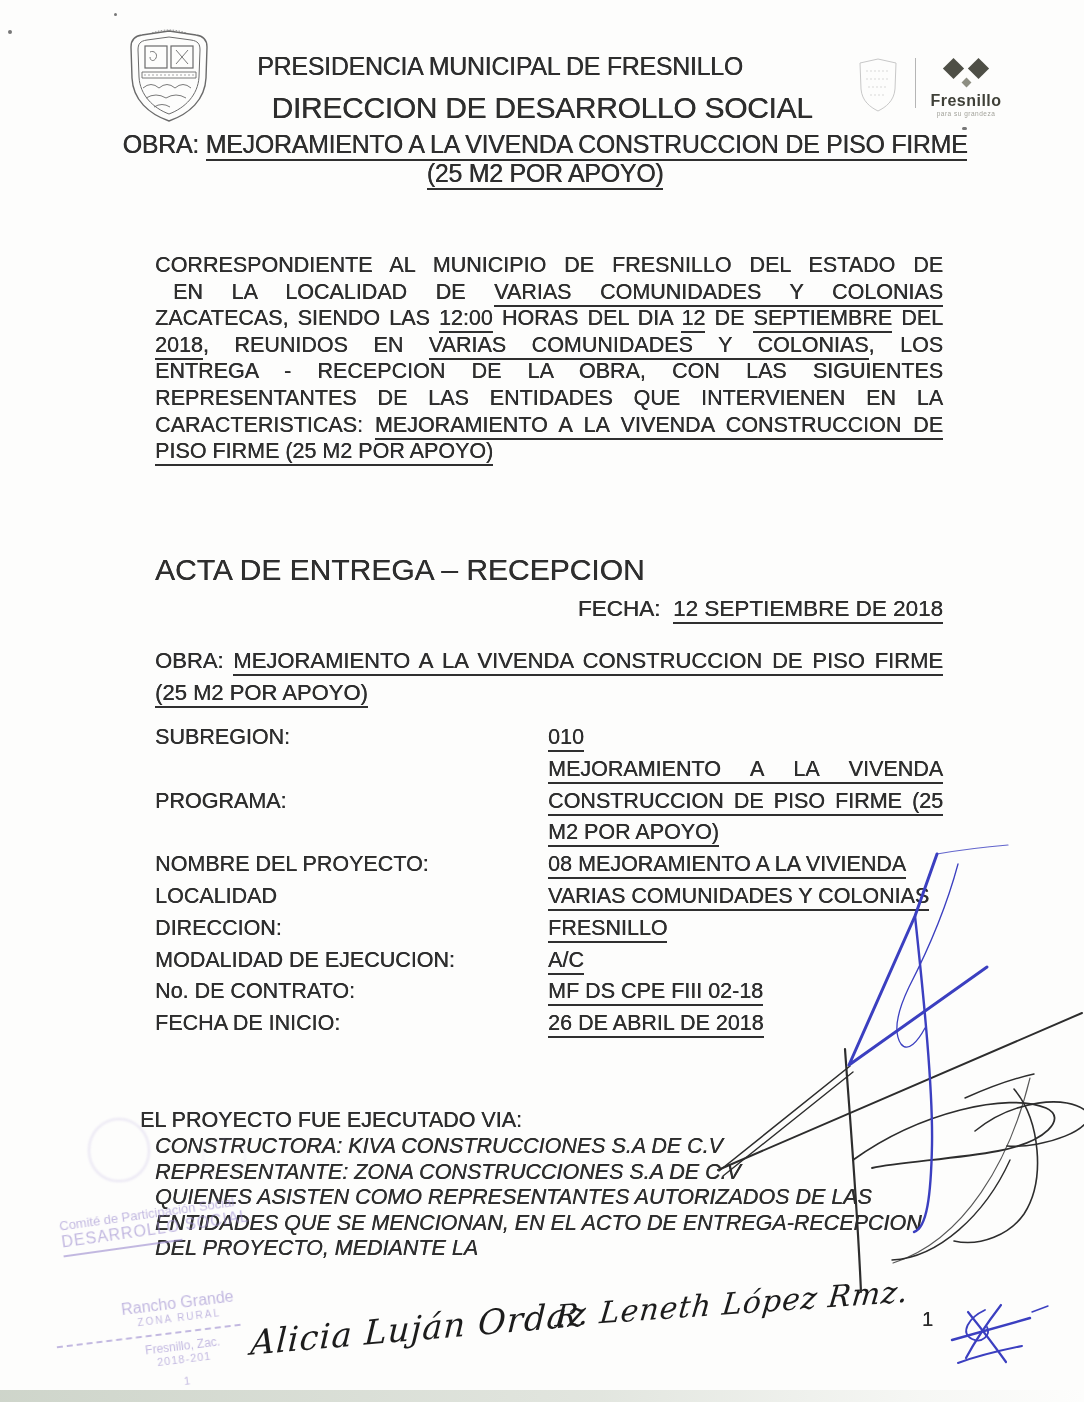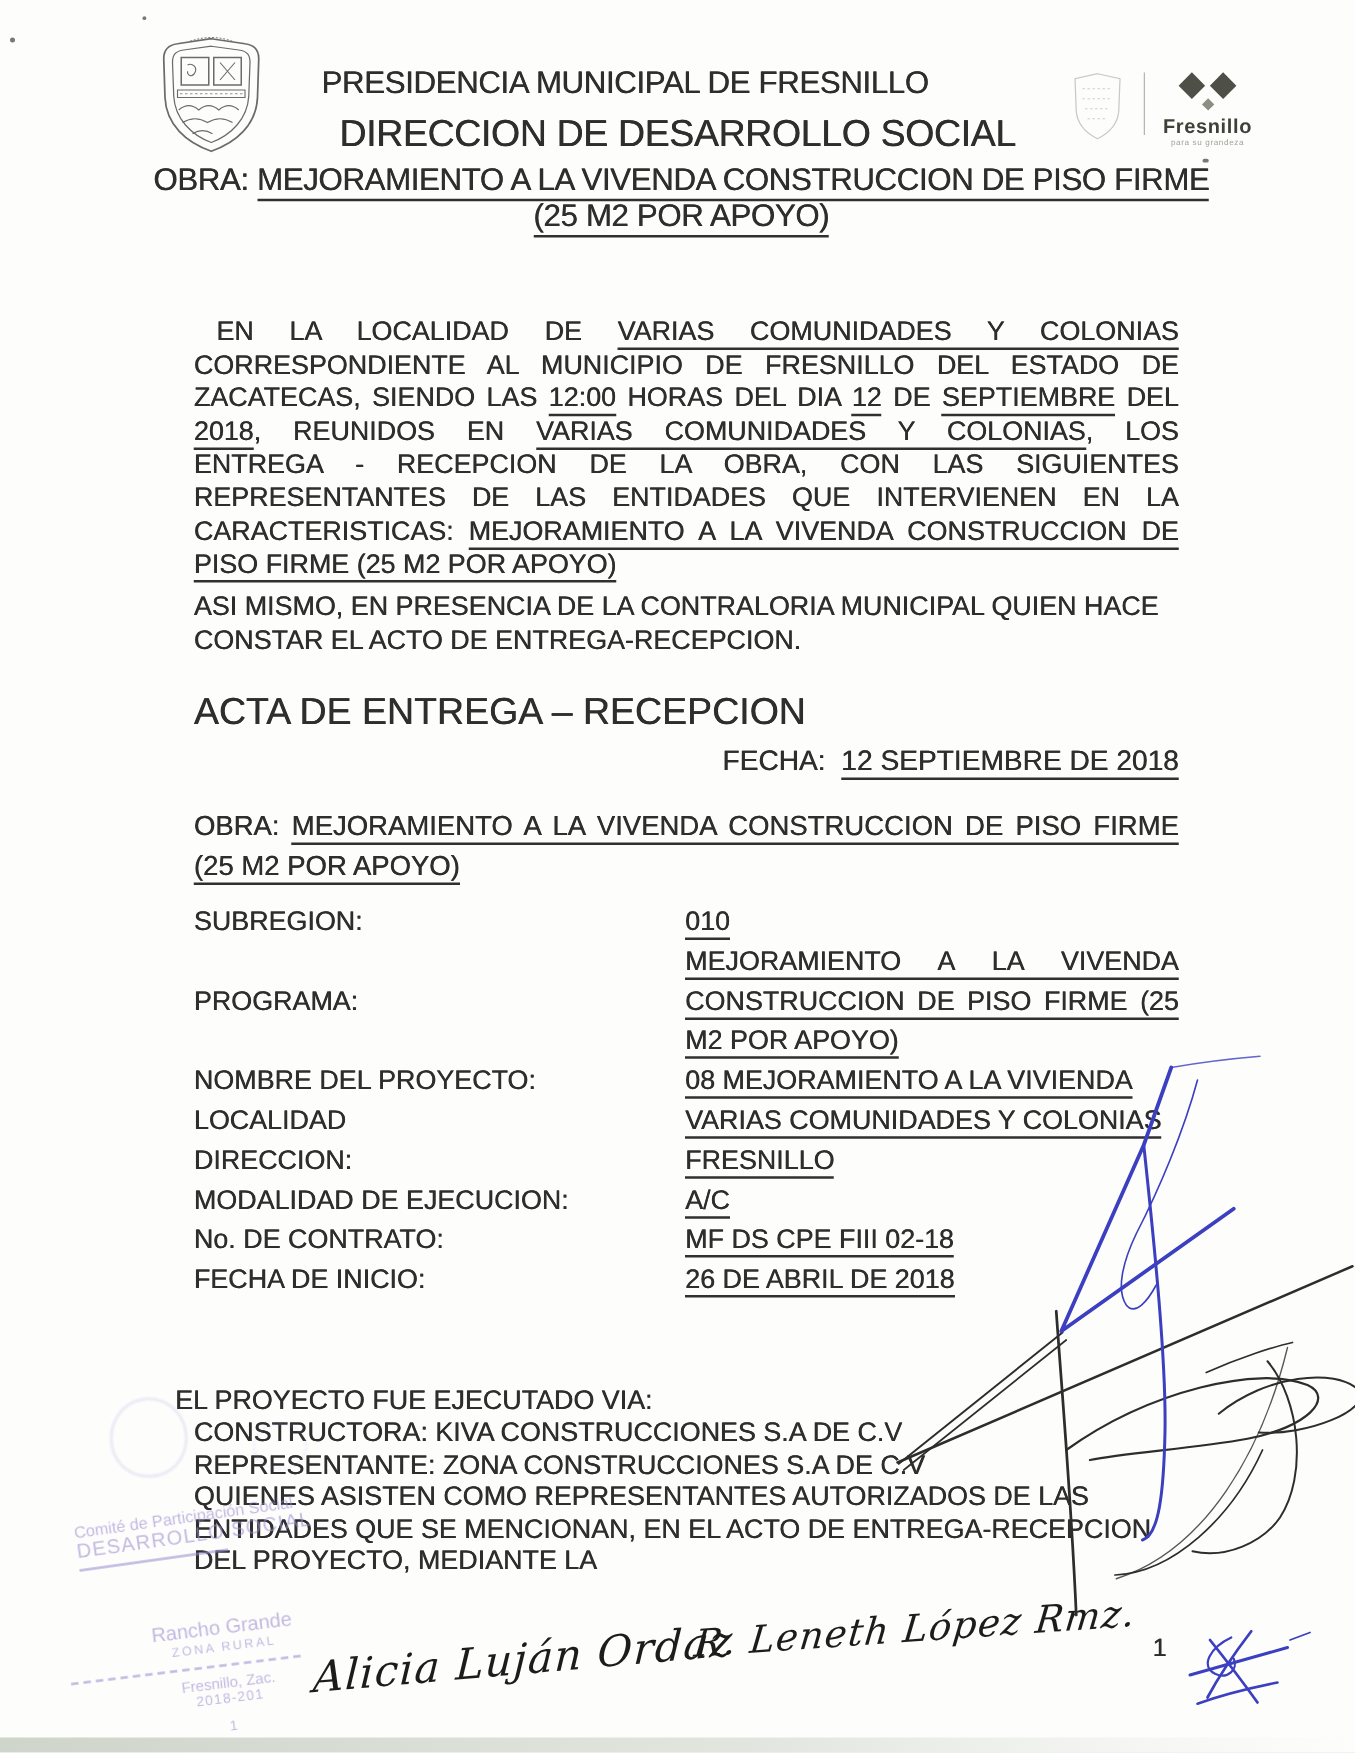--- a/index.html
+++ b/index.html
@@ -29,21 +29,21 @@
   #obra-block .tl{line-height:32px;}
   
   #fields{left:155px;top:722px;width:788px;font-size:21.5px;}
   .frow{display:flex;}
   .flabel{width:393px;flex:none;display:flex;align-items:center;line-height:31.8px;}
   .fval{flex:1;}
   .vline{line-height:31.8px;height:31.8px;}
   
   #exec{left:140px;top:1108px;font-size:21.5px;}
   #closing{left:155px;top:1134px;width:810px;font-size:21.5px;}
-  #closing .tl{line-height:25.5px;}
+  #closing .tl{line-height:25.5px;font-style:italic;}
   
   .hand{font-family:"DejaVu Serif",serif;font-style:italic;color:#1c1c1c;white-space:nowrap;}
   #sig-left{left:250px;top:1308px;font-size:34px;transform:rotate(-5deg) skewX(-8deg);letter-spacing:1px;}
   #sig-right{left:555px;top:1286px;font-size:30px;transform:rotate(-4deg) skewX(-10deg);letter-spacing:1px;}
   #pageno{left:922px;top:1308px;font-size:20px;}
   
   .stamp{color:#9f8fd0;opacity:.62;}
   #stamp-crest{left:88px;top:1118px;width:58px;height:60px;border:2px solid #b3a6db;border-radius:50% 50% 48% 48%;opacity:.28;filter:blur(1px);}
   #stamp-crest2{left:202px;top:1138px;width:40px;height:34px;border:2px dotted #b3a6db;border-radius:50%;opacity:.25;filter:blur(1px);}
   #stamp-committee{left:60px;top:1204px;transform:rotate(-8deg);font-size:13px;width:210px;filter:blur(.4px);}
@@ -110,32 +110,28 @@
   </div>
 
   <div class="abs soft" id="title1">PRESIDENCIA MUNICIPAL DE FRESNILLO</div>
   <div class="abs soft" id="title2">DIRECCION DE DESARROLLO SOCIAL</div>
   <div class="abs soft" id="obra-h">
       <div class="tl"><span>OBRA: </span><span class="u">MEJORAMIENTO A LA VIVENDA CONSTRUCCION DE PISO FIRME</span></div>
       <div class="tl"><span class="u">(25 M2 POR APOYO)</span></div>
     </div>
 
   <div class="abs soft" id="para1">
+      <div class="tl jl"><span>CORRESPONDIENTE AL MUNICIPIO DE FRESNILLO DEL ESTADO DE</span></div>
       <div class="tl jl ind"><span>EN LA LOCALIDAD DE </span><span class="u">VARIAS COMUNIDADES Y COLONIAS</span></div>
-      <div class="tl jl"><span>CORRESPONDIENTE AL MUNICIPIO DE FRESNILLO DEL ESTADO DE</span></div>
       <div class="tl jl"><span>ZACATECAS, SIENDO LAS </span><span class="u">12:00</span><span> HORAS DEL DIA </span><span class="u">12</span><span> DE </span><span class="u">SEPTIEMBRE</span><span> DEL</span></div>
       <div class="tl jl"><span class="u">2018</span><span>, REUNIDOS EN </span><span class="u">VARIAS COMUNIDADES Y COLONIAS</span><span>, LOS</span></div>
       <div class="tl jl"><span>ENTREGA - RECEPCION DE LA OBRA, CON LAS SIGUIENTES</span></div>
       <div class="tl jl"><span>REPRESENTANTES DE LAS ENTIDADES QUE INTERVIENEN EN LA</span></div>
       <div class="tl jl"><span>CARACTERISTICAS: </span><span class="u">MEJORAMIENTO A LA VIVENDA CONSTRUCCION DE</span></div>
       <div class="tl"><span class="u">PISO FIRME (25 M2 POR APOYO)</span></div>
-    </div>
-  <div class="abs soft" id="para2">
-      <div class="tl"><span>ASI MISMO, EN PRESENCIA DE LA CONTRALORIA MUNICIPAL QUIEN HACE</span></div>
-      <div class="tl"><span>CONSTAR EL ACTO DE ENTREGA-RECEPCION.</span></div>
     </div>
 
   <div class="abs soft" id="acta">ACTA DE ENTREGA – RECEPCION</div>
 
   <div class="abs soft" id="fecha">
     <span>FECHA:</span>&nbsp;&nbsp;<span class="u">12 SEPTIEMBRE DE 2018</span>
   </div>
 
   <div class="abs soft" id="obra-block">
       <div class="tl jl"><span>OBRA: </span><span class="u">MEJORAMIENTO A LA VIVENDA CONSTRUCCION DE PISO FIRME</span></div>

